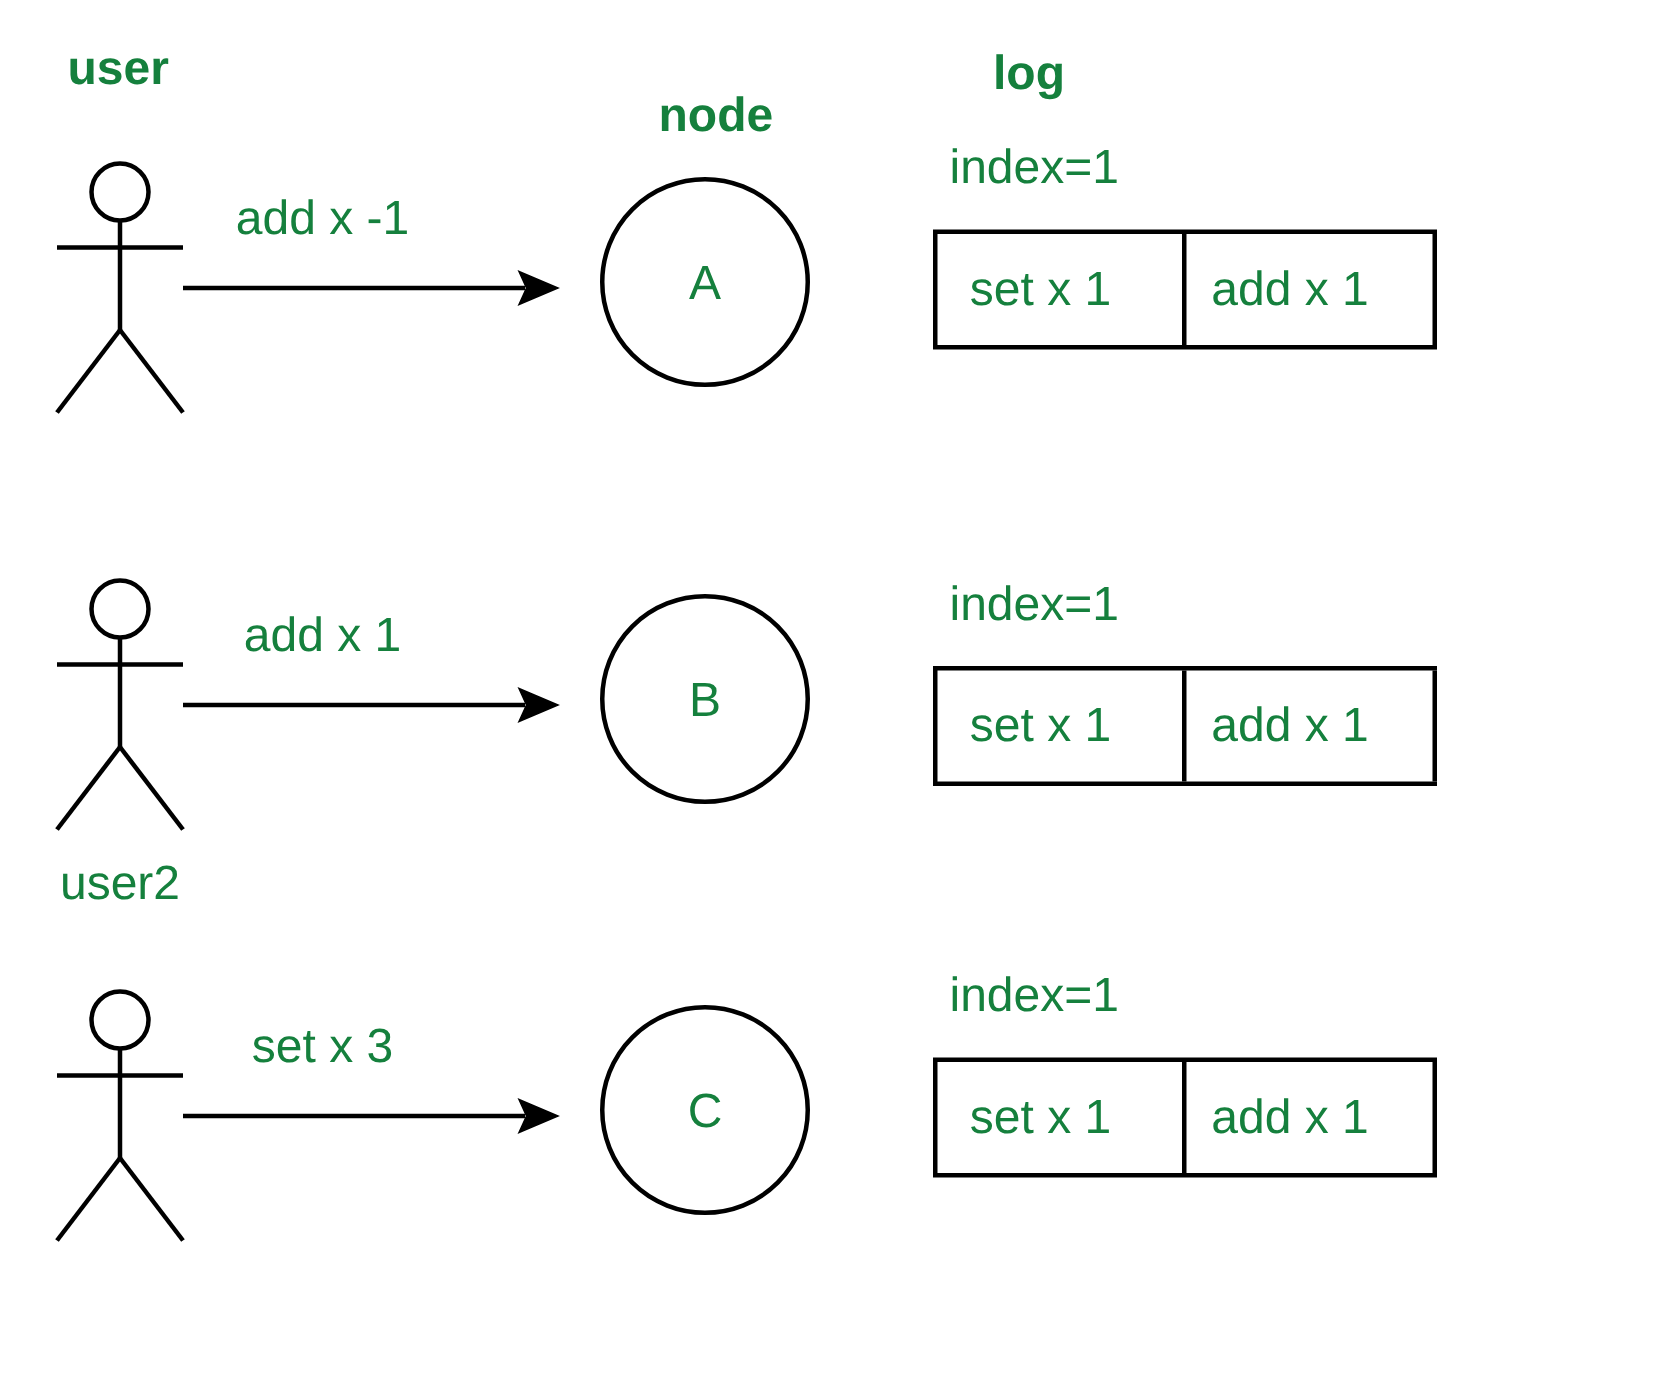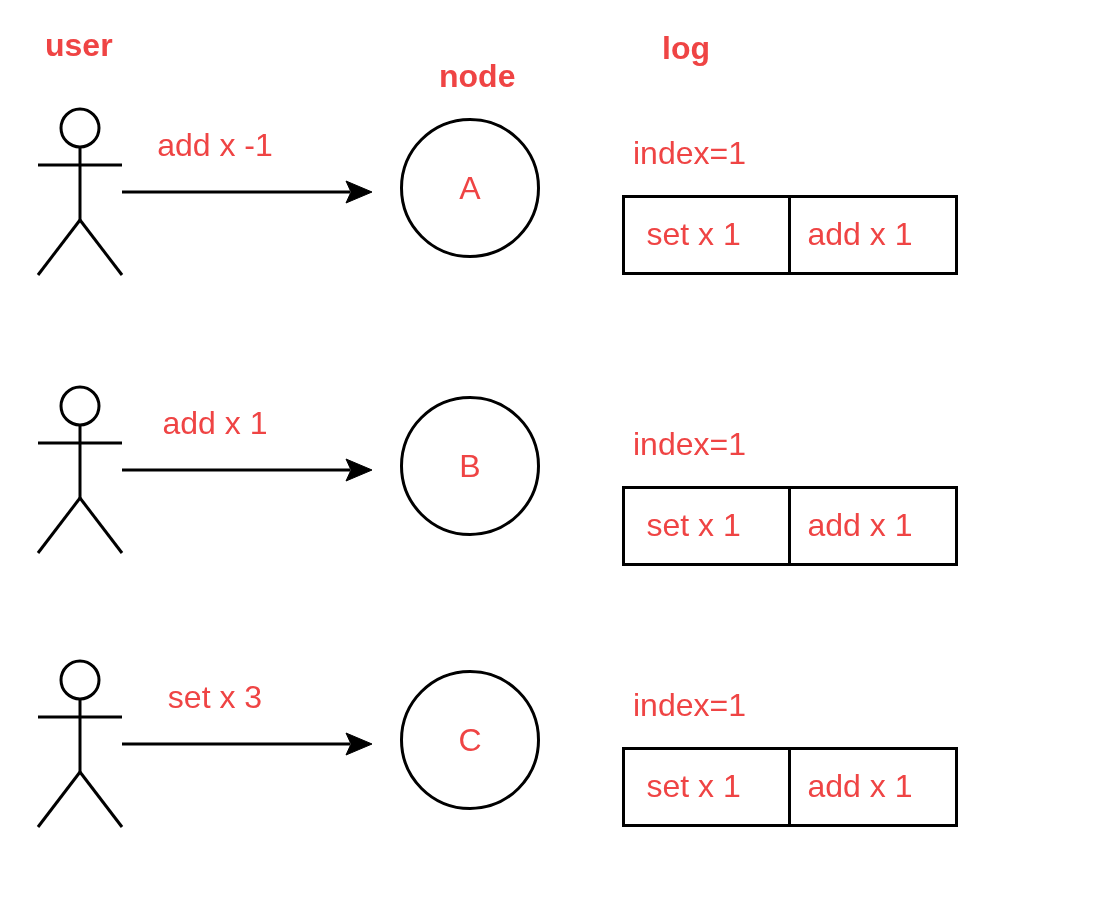--- a/index.html
+++ b/index.html
@@ -2,21 +2,21 @@
 <html><head>
 <meta charset="utf-8">
 <style>
   html, body { margin: 0; padding: 0; background: #ffffff; }
   .canvas {
     position: relative;
     width: 958px;
     height: 916px;
     background: #ffffff;
     font-family: "Liberation Sans", sans-serif;
-    color: #ef4444;
+    color: #15803d;
     overflow: hidden;
   }
   .hdr {
     position: absolute;
     font-weight: bold;
     font-size: 32px;
     line-height: 1.1;
     white-space: nowrap;
   }
   .hdr-user { left: 45px;  top: 28px; }
@@ -49,21 +49,21 @@
     position: absolute; left: 400px; top: 118px;
     width: 140px; height: 140px; box-sizing: border-box;
     border: 3px solid #000000; border-radius: 50%;
     display: flex; align-items: center; justify-content: center;
     background: #ffffff;
   }
   .node-label { font-size: 32px; line-height: 1; }
 
   .log-group { position: absolute; left: 622px; top: 93px; width: 476px; }
   .log-group.shift-down { top: 106px; }
-  .log-index { font-size: 32px; line-height: 1.15; margin-left: 11px; white-space: nowrap; margin-top: 42px; }
+  .log-index { font-size: 32px; line-height: 1.15; margin-left: 11px; white-space: nowrap; }
   .log-table {
     display: flex; margin-top: 23px;
     width: 476px; height: 80px; box-sizing: border-box;
     border: 3px solid #000000; background: #ffffff; gap: 26px;
   }
   .log-cell {
     flex: 1 1 0; min-width: 0; box-sizing: border-box;
     border-left: 3px solid #000000;
     display: flex; align-items: center; justify-content: center;
     font-size: 32px; white-space: nowrap;
@@ -106,20 +106,21 @@
   </div>
 
   <div class="row row-2">
     <svg class="actor-svg" viewBox="0 0 100 180">
       <circle cx="50" cy="28" r="19"></circle>
       <line x1="50" y1="47" x2="50" y2="120"></line>
       <line x1="8" y1="65" x2="92" y2="65"></line>
       <line x1="50" y1="120" x2="8" y2="175"></line>
       <line x1="50" y1="120" x2="92" y2="175"></line>
     </svg>
+    <div class="user-label">user2</div>
     <div class="msg-label">add x 1</div>
     <svg class="arrow-svg" viewBox="0 0 256 30">
       <line x1="2" y1="15" x2="230" y2="15"></line>
       <polygon points="226,4 252,15 226,26 231,15"></polygon>
     </svg>
     <div class="node-circle">
       <span class="node-label">B</span>
     </div>
     <div class="log-group shift-down">
       <div class="log-index">index=1</div>

